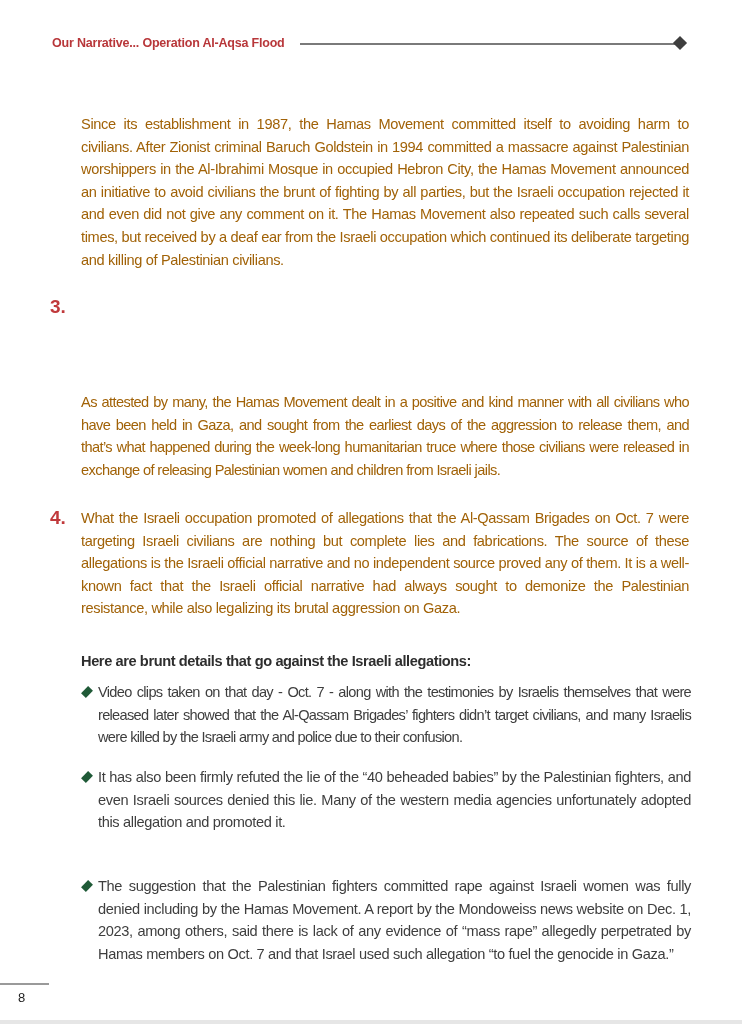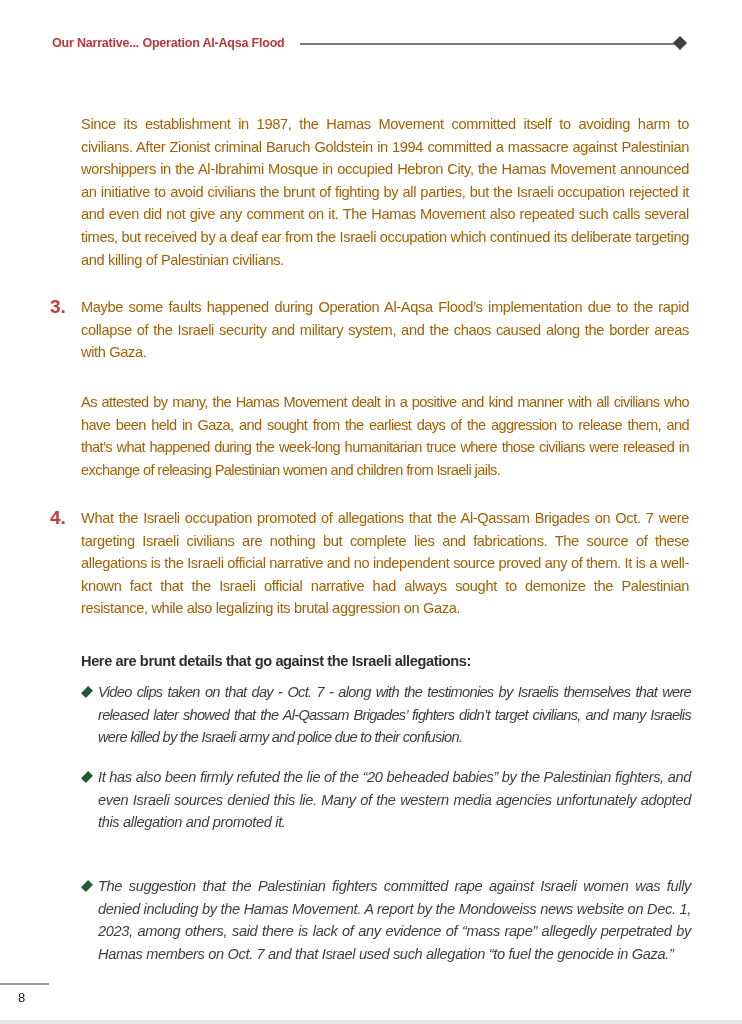--- a/index.html
+++ b/index.html
@@ -104,21 +104,20 @@
       transform: rotate(45deg) scale(0.85, 1.25);
     }
     .bullet-text {
       margin-left: 17px;
       font-size: 14.6px;
       line-height: 22.6px;
       color: #3e3e3e;
       text-align: justify;
       letter-spacing: -0.35px;
       font-family: "Liberation Sans", sans-serif;
-      font-style: italic;
     }
     .bullet-text.condensed {
       letter-spacing: -0.7px;
     }
     
     .footer-rule {
       position: absolute;
       left: 0;
       top: 983px;
       width: 49px;
@@ -149,36 +148,35 @@
 
   <div class="header">
     <span class="header-title">Our Narrative... Operation Al-Aqsa Flood</span>
     <span class="header-rule"></span>
     <span class="header-diamond"></span>
   </div>
 
   <p class="para" style="top:113px;">Since its establishment in 1987, the Hamas Movement committed itself to avoiding harm to civilians. After Zionist criminal Baruch Goldstein in 1994 committed a massacre against Palestinian worshippers in the Al-Ibrahimi Mosque in occupied Hebron City, the Hamas Movement announced an initiative to avoid civilians the brunt of fighting by all parties, but the Israeli occupation rejected it and even did not give any comment on it. The Hamas Movement also repeated such calls several times, but received by a deaf ear from the Israeli occupation which continued its deliberate targeting and killing of Palestinian civilians.</p>
 
   <span class="num-marker" style="top:296px;">3.</span>
-  <p class="para" style="top:296px;">Maybe some faults happened during Operation Al-Aqsa Flood’s implementation due to the rapid collapse of the Israeli security and military system, and the chaos caused along the border areas with Gaza.</p>
   <p class="para condensed" style="top:391px;">As attested by many, the Hamas Movement dealt in a positive and kind manner with all civilians who have been held in Gaza, and sought from the earliest days of the aggression to release them, and that’s what happened during the week-long humanitarian truce where those civilians were released in exchange of releasing Palestinian women and children from Israeli jails.</p>
 
   <span class="num-marker" style="top:507px;">4.</span>
   <p class="para" style="top:507px;">What the Israeli occupation promoted of allegations that the Al-Qassam Brigades on Oct. 7 were targeting Israeli civilians are nothing but complete lies and fabrications. The source of these allegations is the Israeli official narrative and no independent source proved any of them. It is a well-known fact that the Israeli official narrative had always sought to demonize the Palestinian resistance, while also legalizing its brutal aggression on Gaza.</p>
 
   <div class="subheading">Here are brunt details that go against the Israeli allegations:</div>
 
   <div class="bullet-item" style="top:681px;">
     <span class="bullet-diamond"></span>
     <p class="bullet-text condensed">Video clips taken on that day - Oct. 7 - along with the testimonies by Israelis themselves that were released later showed that the Al-Qassam Brigades’ fighters didn’t target civilians, and many Israelis were killed by the Israeli army and police due to their confusion.</p>
   </div>
 
   <div class="bullet-item" style="top:766px;">
     <span class="bullet-diamond"></span>
-    <p class="bullet-text">It has also been firmly refuted the lie of the “20 beheaded babies” by the Palestinian fighters, and even Israeli sources denied this lie. Many of the western media agencies unfortunately adopted this allegation and promoted it.</p>
+    <p class="bullet-text">It has also been firmly refuted the lie of the “40 beheaded babies” by the Palestinian fighters, and even Israeli sources denied this lie. Many of the western media agencies unfortunately adopted this allegation and promoted it.</p>
   </div>
 
   <div class="bullet-item" style="top:875px;">
     <span class="bullet-diamond"></span>
     <p class="bullet-text">The suggestion that the Palestinian fighters committed rape against Israeli women was fully denied including by the Hamas Movement. A report by the Mondoweiss news website on Dec. 1, 2023, among others, said there is lack of any evidence of “mass rape” allegedly perpetrated by Hamas members on Oct. 7 and that Israel used such allegation “to fuel the genocide in Gaza.”</p>
   </div>
 
   <div class="footer-rule"></div>
   <div class="page-number">8</div>
   <div class="bottom-edge"></div>

